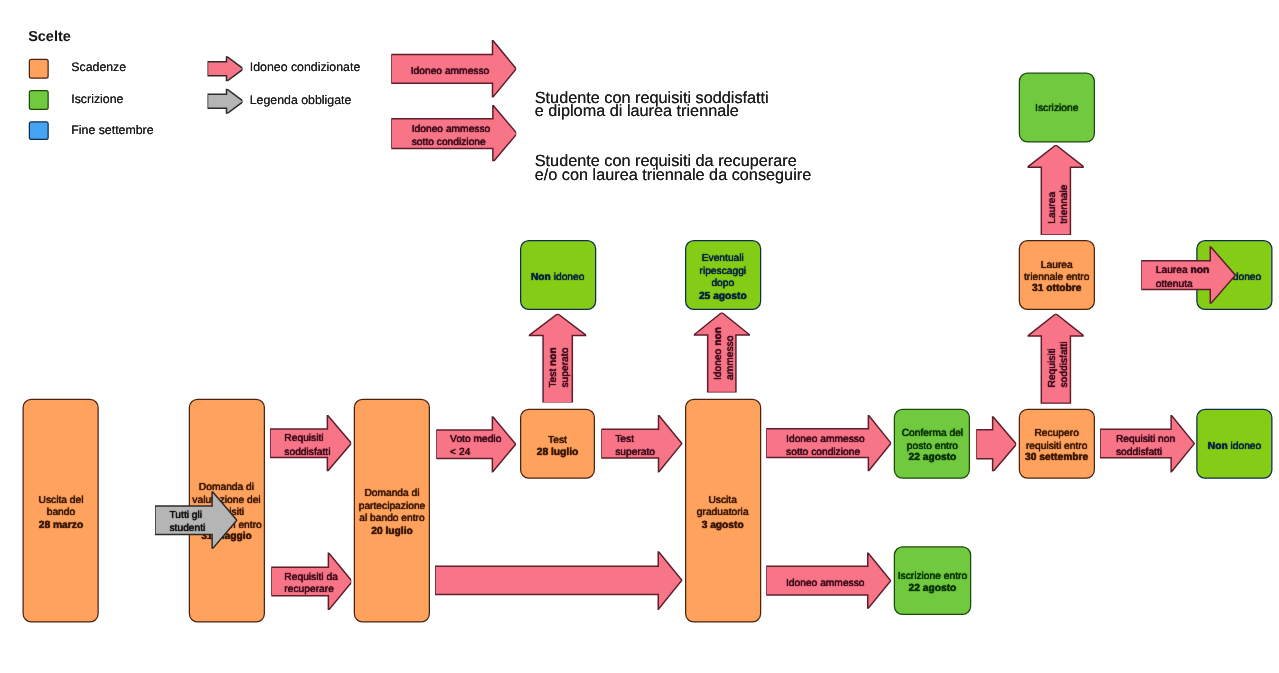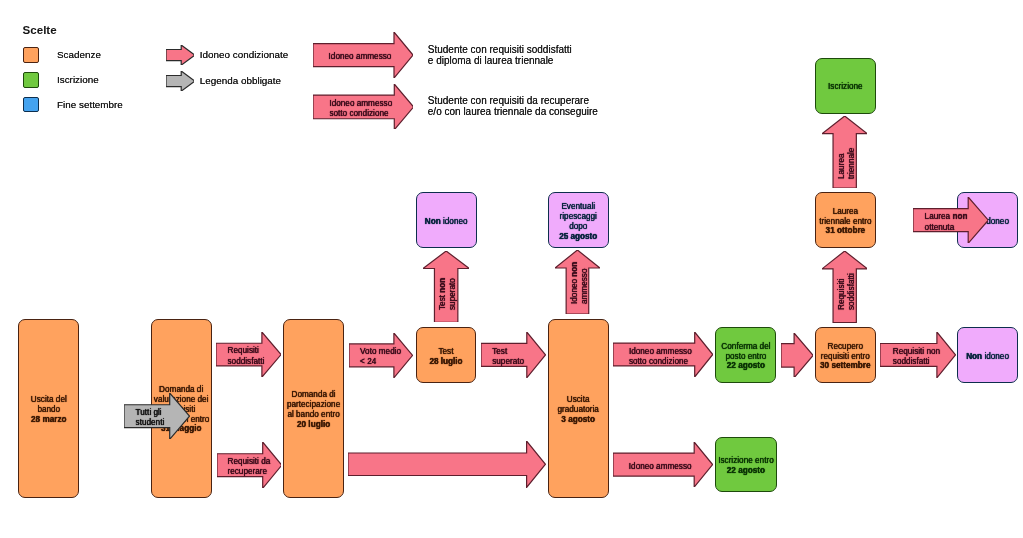--- a/index.html
+++ b/index.html
@@ -8,30 +8,30 @@
        font-family:"Liberation Sans",sans-serif;overflow:hidden;
        -webkit-font-smoothing:antialiased;}
   #stage{position:relative;width:1023px;height:538px;}
 
   .abs{position:absolute;box-sizing:border-box;}
 
   
   #legend-title{left:22.5px;top:24px;font-size:11.6px;font-weight:bold;color:#141414;line-height:12px;}
   .legend-swatch{border-radius:2px;border:1.3px solid #111;box-sizing:border-box;}
   .legend-text{font-size:9.9px;color:#1c1c1c;white-space:nowrap;line-height:10px;text-shadow:0 0 0.5px #1c1c1c;}
-  .legend-sample-text{font-size:10px;color:#1c1c1c;line-height:11.9px;white-space:nowrap;text-shadow:0 0 0.5px #1c1c1c;}
+  .legend-sample-text{font-size:13px;color:#1c1c1c;line-height:11.9px;white-space:nowrap;text-shadow:0 0 0.5px #1c1c1c;margin-top:28px;}
 
   
   .node{display:flex;align-items:center;justify-content:center;text-align:center;border-radius:7px;}
   .node .lbl{font-size:8.2px;line-height:9.8px;padding:0 1px;position:relative;top:1.5px;}
   .n-orange{background:#ffa25e;border:1.3px solid #4a2312;}
   .n-orange .lbl{color:#3d1a05;text-shadow:0 0 0.75px #3d1a05,0 0 0.75px #3d1a05;}
   .n-green{background:#70c93f;border:1.3px solid #1d4a0b;}
   .n-green .lbl{color:#0b3505;text-shadow:0 0 0.75px #0b3505,0 0 0.75px #0b3505;}
-  .n-blue{background:#f0abfc;border:1.3px solid #0d2e4d;}
+  .n-blue{background:#84cc16;border:1.3px solid #0d2e4d;}
   .n-blue .lbl{color:#09253f;text-shadow:0 0 0.75px #09253f,0 0 0.75px #09253f;}
   b{font-weight:bold;}
 
   
   .arrow{position:absolute;}
   .arrow svg{display:block;position:absolute;left:0;top:0;}
   .atxt{position:absolute;font-size:8.2px;line-height:10.2px;white-space:nowrap;}
   .arrow.pink .atxt{color:#3d0d1c;text-shadow:0 0 0.75px #3d0d1c,0 0 0.75px #3d0d1c;}
   .arrow.gray .atxt{color:#141414;text-shadow:0 0 0.75px #141414,0 0 0.75px #141414;}
 </style>

